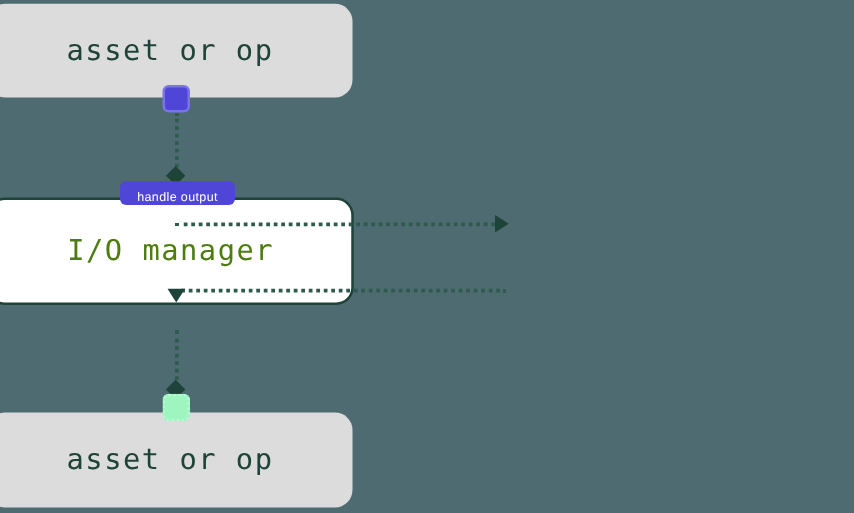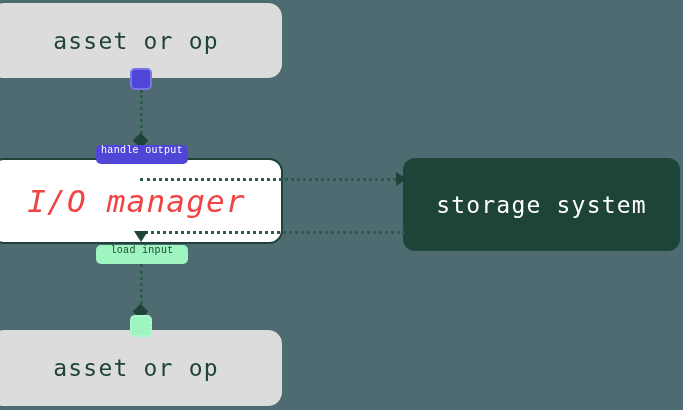--- a/index.html
+++ b/index.html
@@ -33,21 +33,21 @@
   #asset-top{top:3px;height:75px;}
   #asset-bottom{top:330px;height:76px;}
 
   #iomanager{
     left:-10px;top:158px;width:293px;height:86px;
     background:#ffffff;
     border:2px solid #1e4339;
     border-radius:14px;
     z-index:3;
   }
-  #iomanager .label{color:#ef4444;font-size:31px;font-style:italic;}
+  #iomanager .label{color:#4d7c0f;font-size:23px;}
 
   #storage{
     left:403px;top:158px;width:277px;height:93px;
     background:#1e4339;
     border-radius:12px;
   }
   #storage .label{color:#ffffff;font-size:23px;}
 
   
   .handle{
@@ -102,25 +102,25 @@
     width:0;height:0;
     border-top:7px solid transparent;
     border-bottom:7px solid transparent;
     border-left:11px solid #1e4339;
     z-index:5;
   }
 
   
   .pill{
     position:absolute;
-    display:flex;align-items:flex-start;justify-content:center;
+    display:flex;align-items:flex-end;justify-content:center;
     box-sizing:border-box;
     height:19px;
     border-radius:5px;
-    font-family:Liberation Mono, monospace;
+    font-family:Liberation Sans, sans-serif;
     font-size:10px;
     letter-spacing:0.3px;
     white-space:nowrap;
     z-index:7;
   }
   #pill-handle-output{
     left:96px;top:145px;width:92px;
     background:#4f46d8;color:#ffffff;
   }
   #pill-load-input{
@@ -152,36 +152,30 @@
   <div class="edge" style="z-index:4;">
     <div class="hline" style="left:140px;top:178px;width:262px;"></div>
     <div class="tri-right" style="left:396px;top:172px;"></div>
   </div>
 
   <div class="edge" style="z-index:4;">
     <div class="hline" style="left:140px;top:231px;width:265px;"></div>
     <div class="tri-down" style="left:134px;top:231px;"></div>
   </div>
 
-  <div class="node" id="storage">
-    <span class="label">storage system</span>
-  </div>
 
   <div class="edge">
     <div class="vline" style="left:140px;top:264px;height:46px;"></div>
     <div class="diamond" style="left:135px;top:306px;"></div>
   </div>
 
   <div class="handle" id="handle-in"></div>
 
   <div class="node asset-box" id="asset-bottom">
     <span class="label">asset or op</span>
   </div>
 
   <div class="pill" id="pill-handle-output">
     <span>handle output</span>
   </div>
 
-  <div class="pill" id="pill-load-input">
-    <span>load input</span>
-  </div>
 
 </div>
 
 </body></html>

